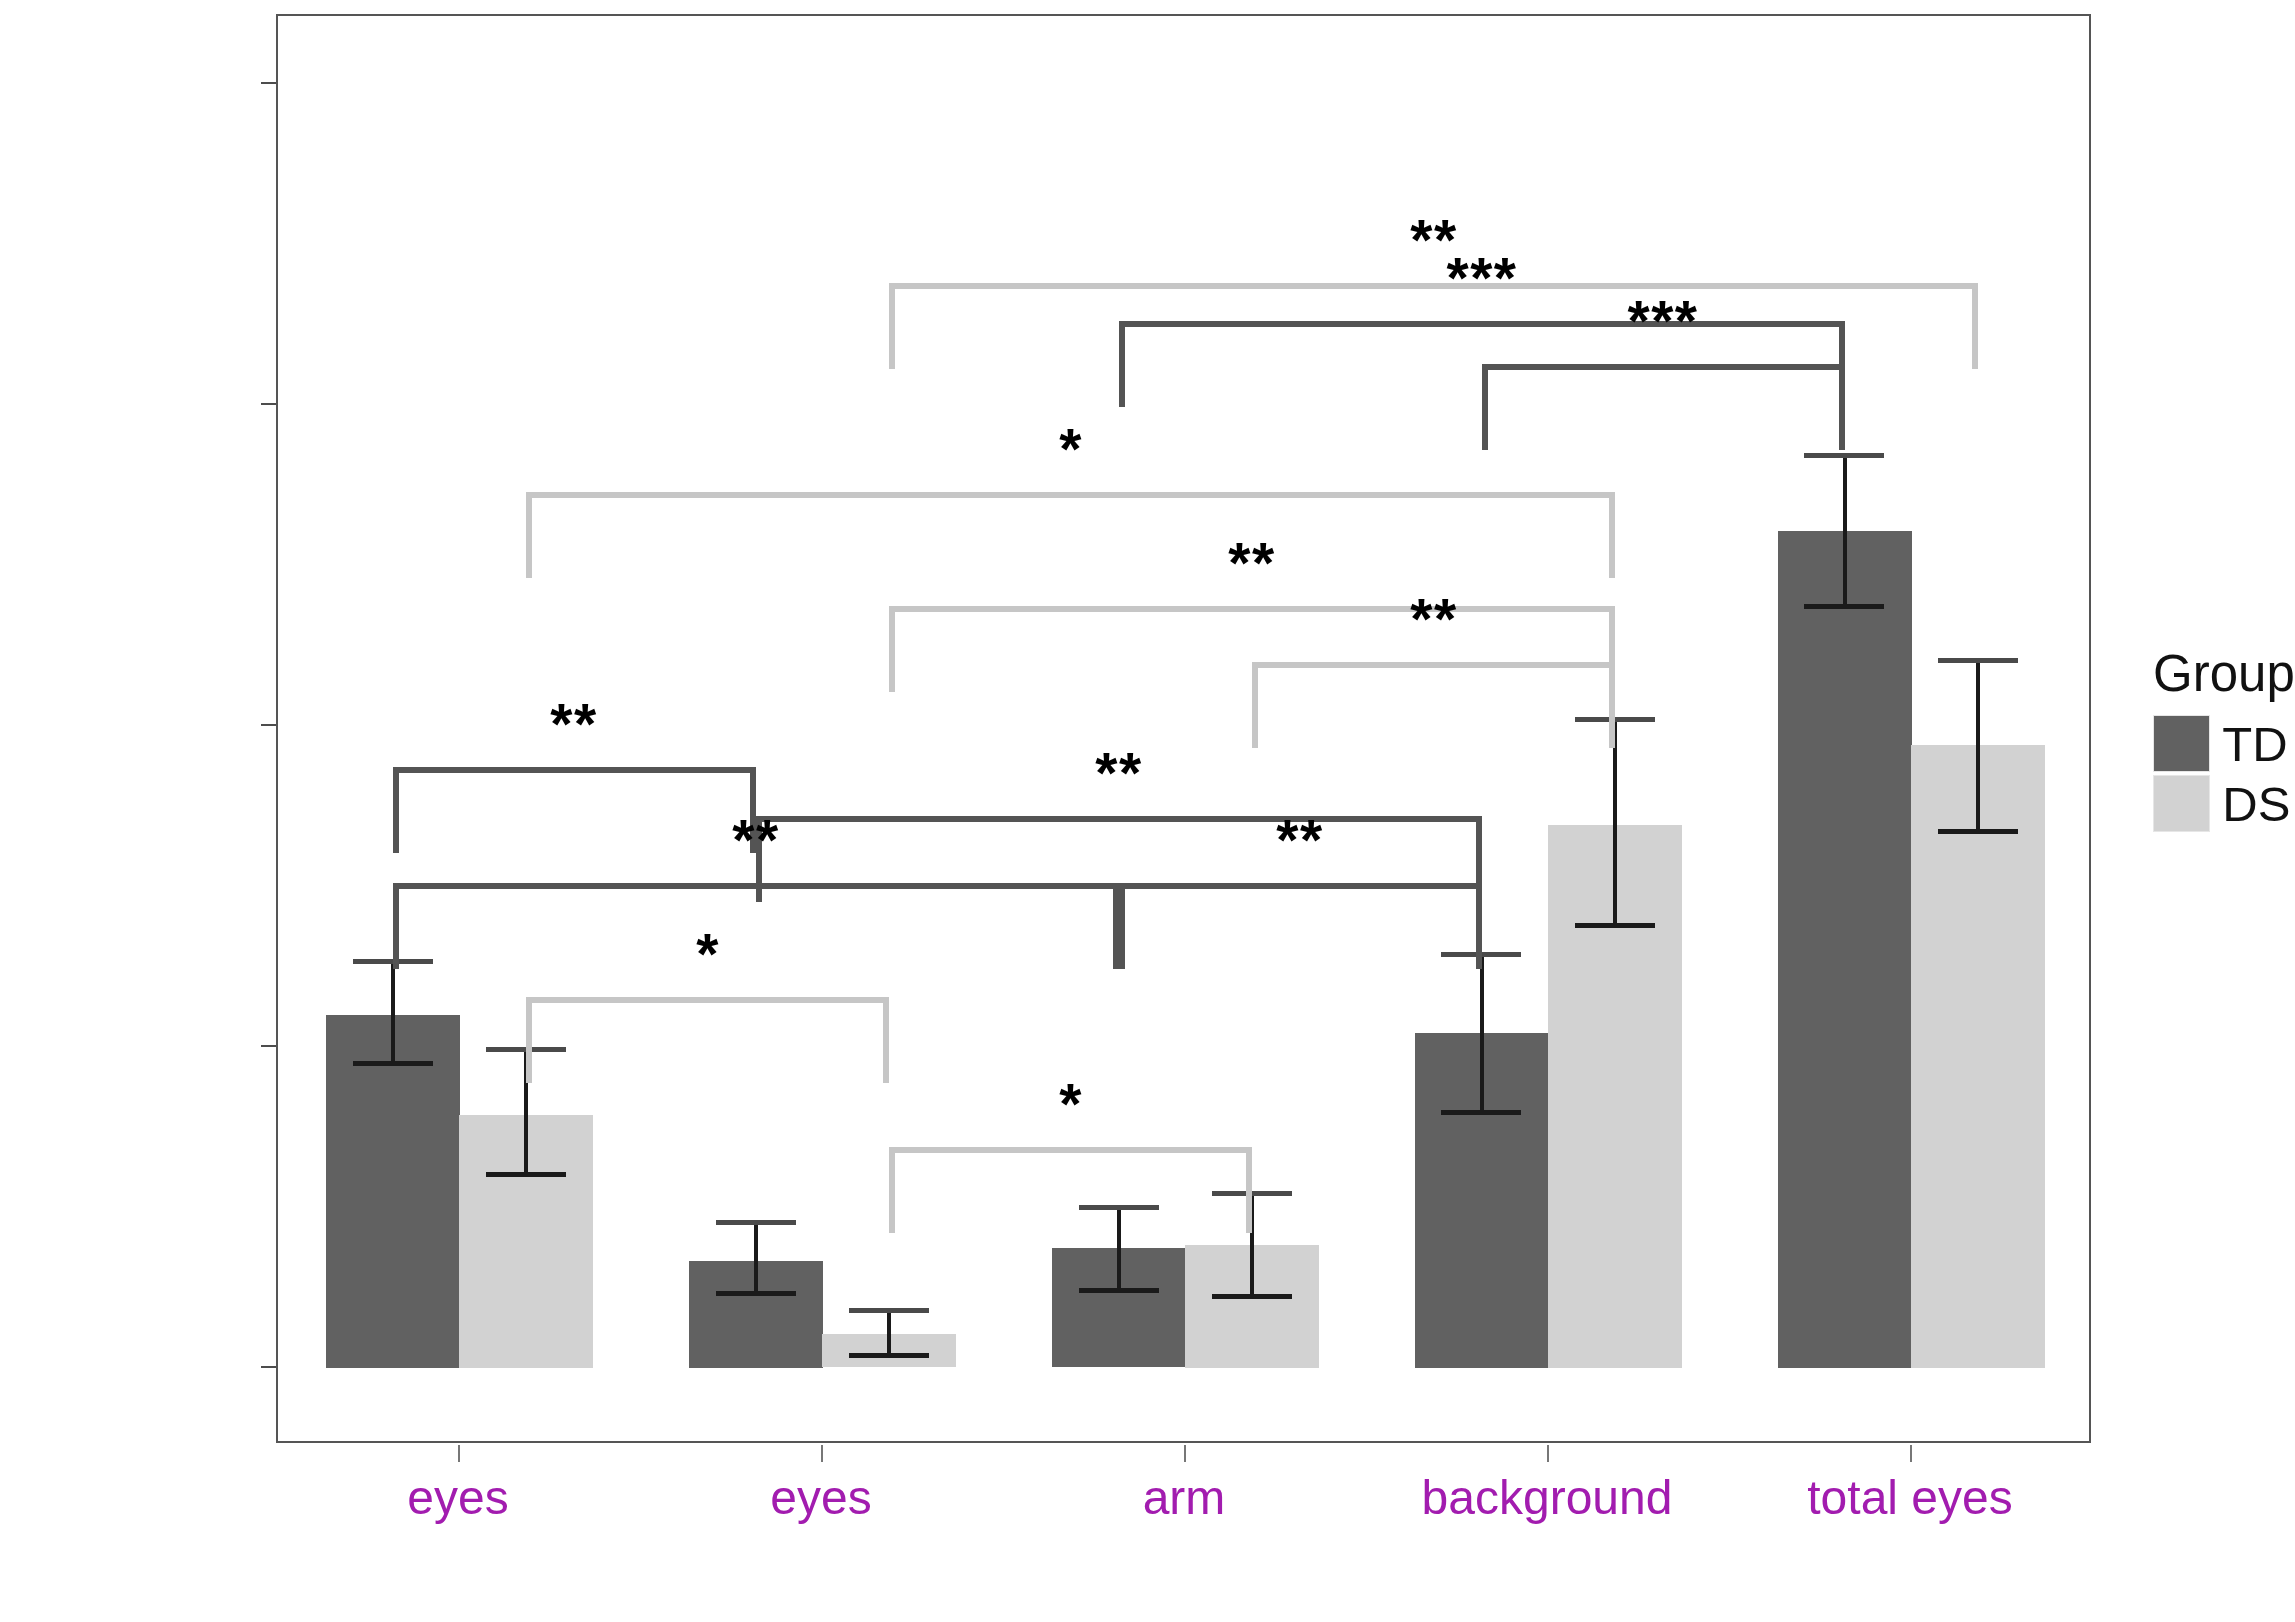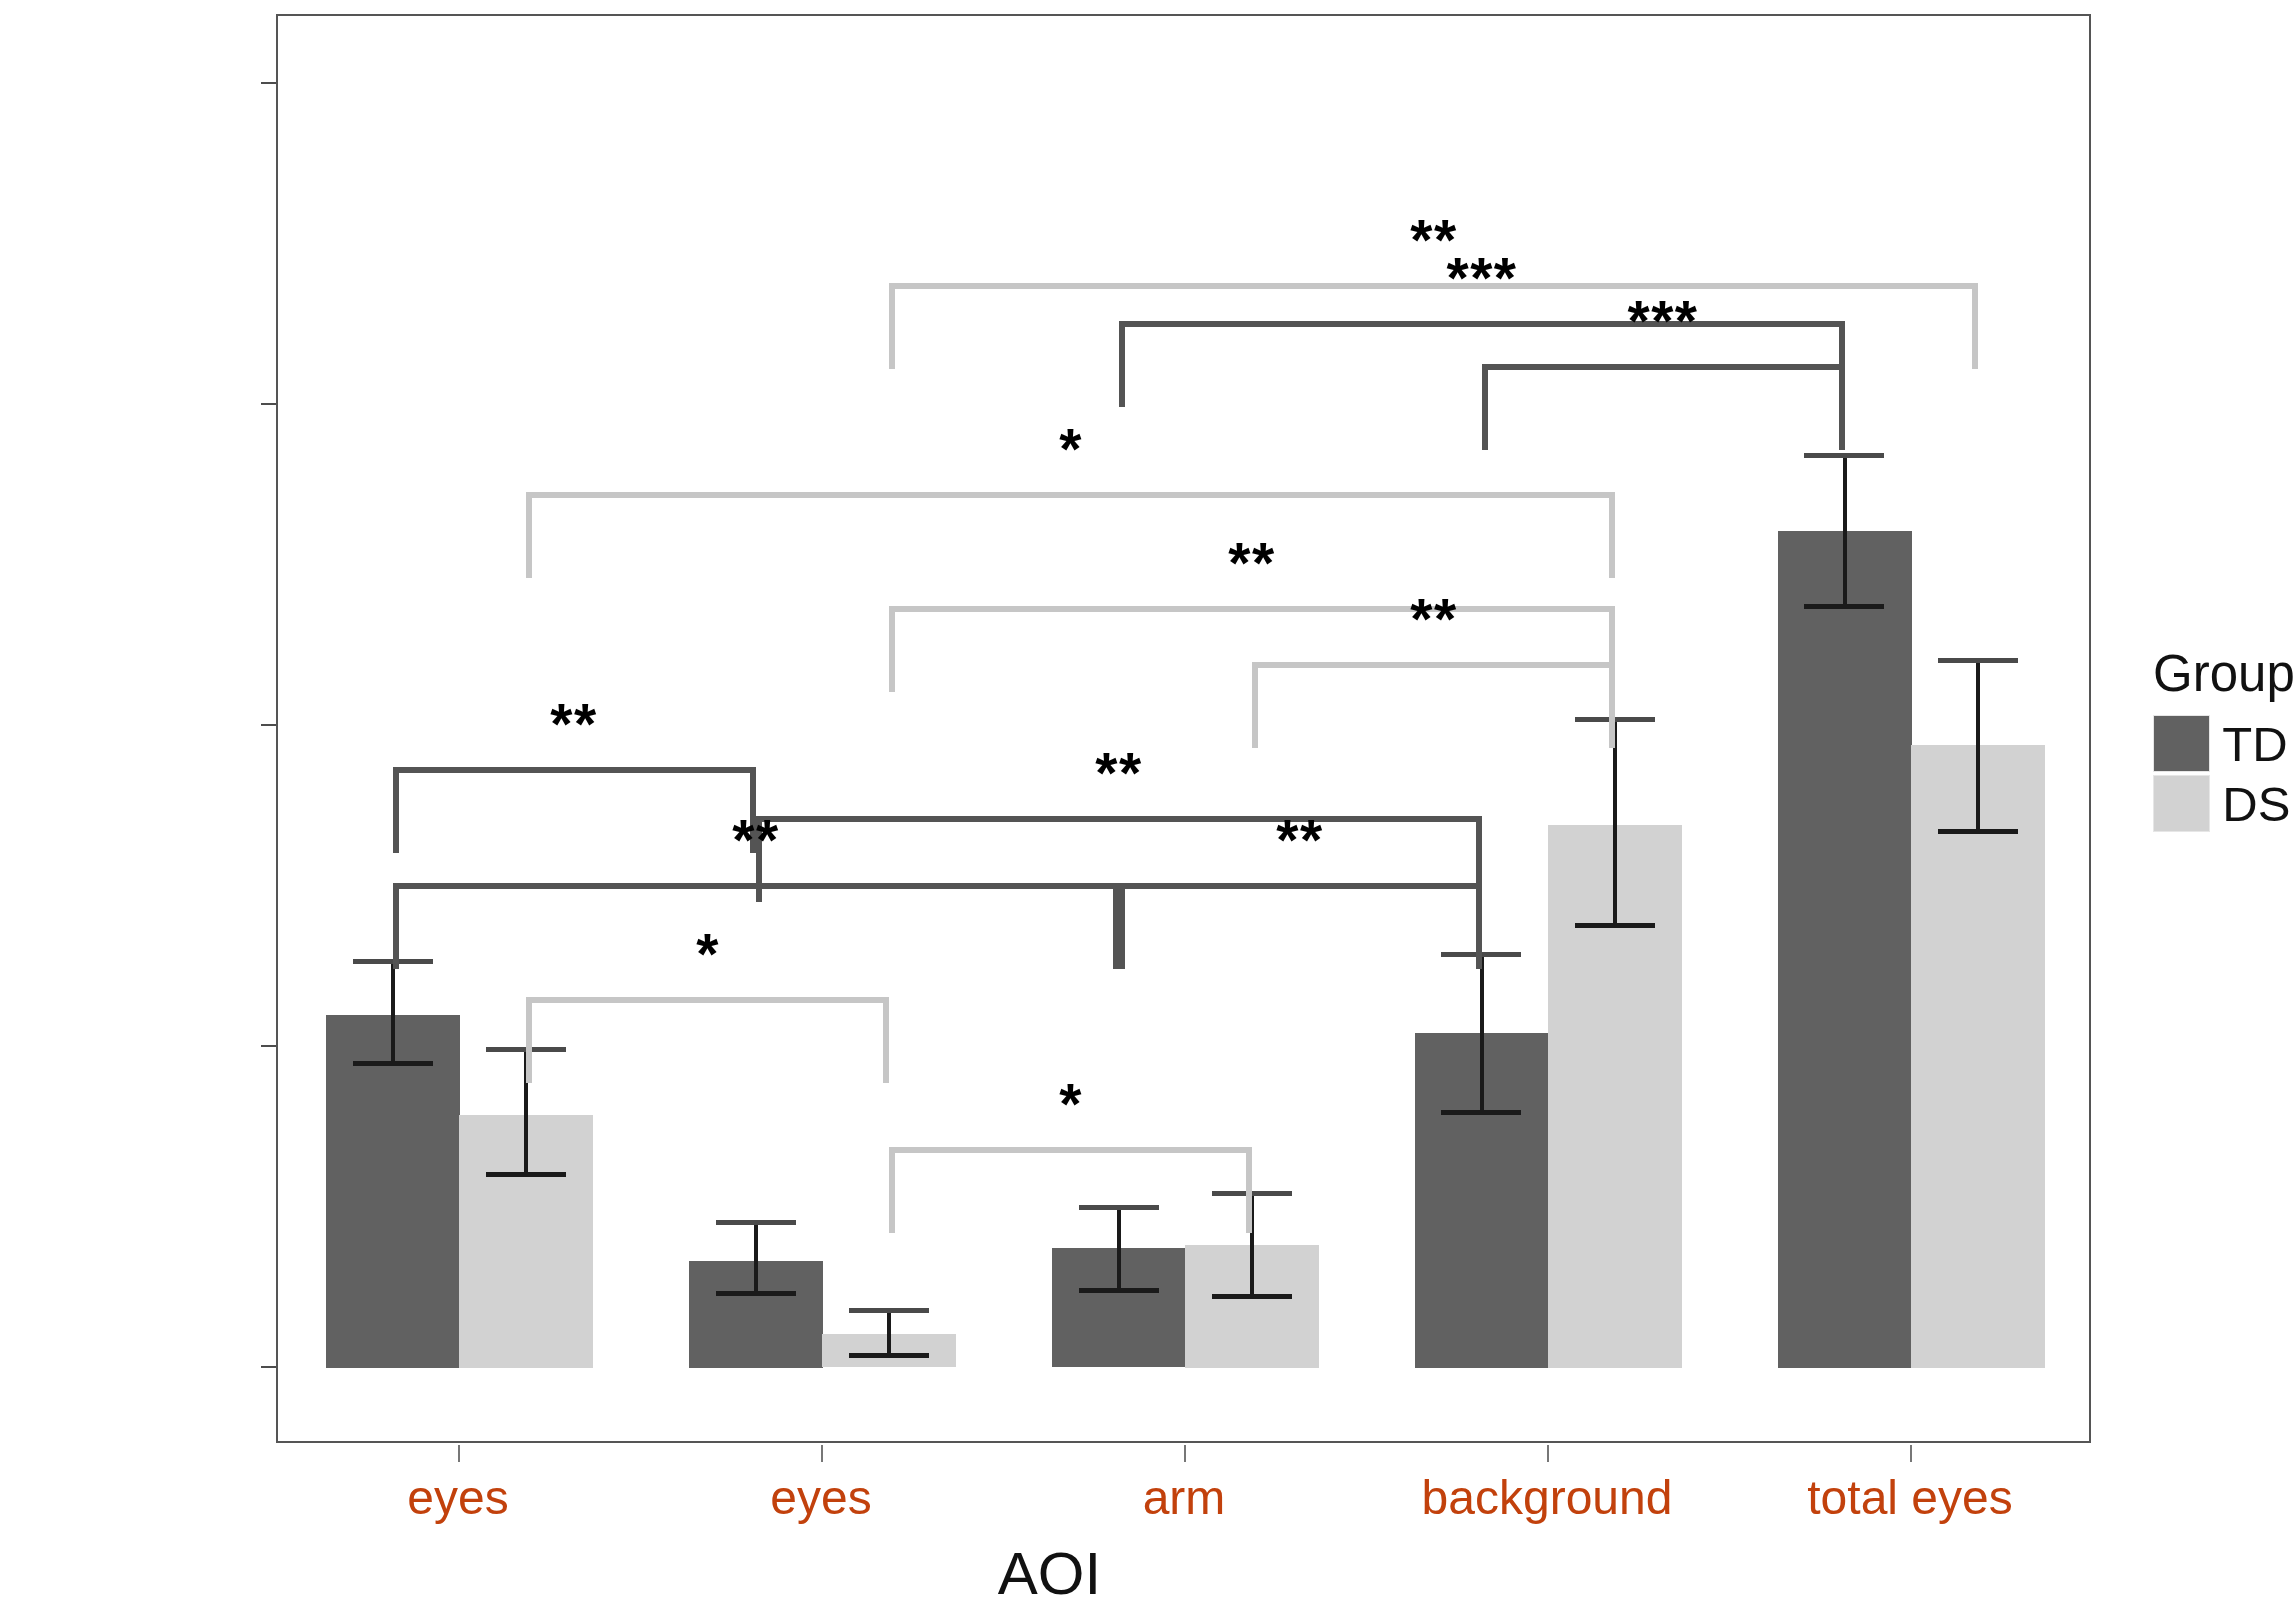--- a/index.html
+++ b/index.html
@@ -43,21 +43,21 @@
   .ytick-mark {
     position:absolute; left:261px; width:15.4px; height:2.3px; background:#4d4d4d;
   }
 
   
   .xtick-mark {
     position:absolute; top:1445px; width:2.3px; height:17px; background:#777;
   }
   .xtick-label {
     position:absolute; top:1470px;
-    font-size:48px; color:#c2410c;
+    font-size:48px; color:#a21caf;
     transform:translateX(-50%);
     white-space:nowrap;
   }
 
   
   .bar { position:absolute; box-sizing:border-box; }
   .bar.td { background:#616161; }
   .bar.ds { background:#d2d2d2; }
 
   
@@ -90,21 +90,20 @@
   .legend-key.td { background:#616161; }
   .legend-key.ds { background:#d2d2d2; }
   .legend-label { font-size:49px; color:#111; }
 </style>
 </head>
 <body>
 
 <div id="root">
 
   <div id="ylab">Mean proportion of looking time</div>
-  <div id="xlab">AOI</div>
 
   <div id="panel">
     <div id="plotarea">
         <div class="bar td" style="left: 48px; top: 999px; width: 134px; height: 353px;"></div>
         <div class="err-v" style="left: 113px; top: 945px; height: 103px;"></div>
         <div class="err-cap" style="left: 75px; top: 943px; width: 80px; background: rgb(74, 74, 74);"></div>
         <div class="err-cap" style="left: 75px; top: 1045px; width: 80px; background: rgb(26, 26, 26);"></div>
         <div class="bar td" style="left: 411px; top: 1245px; width: 134px; height: 107px;"></div>
         <div class="err-v" style="left: 476px; top: 1207px; height: 71px;"></div>
         <div class="err-cap" style="left: 438px; top: 1204px; width: 80px; background: rgb(74, 74, 74);"></div>

